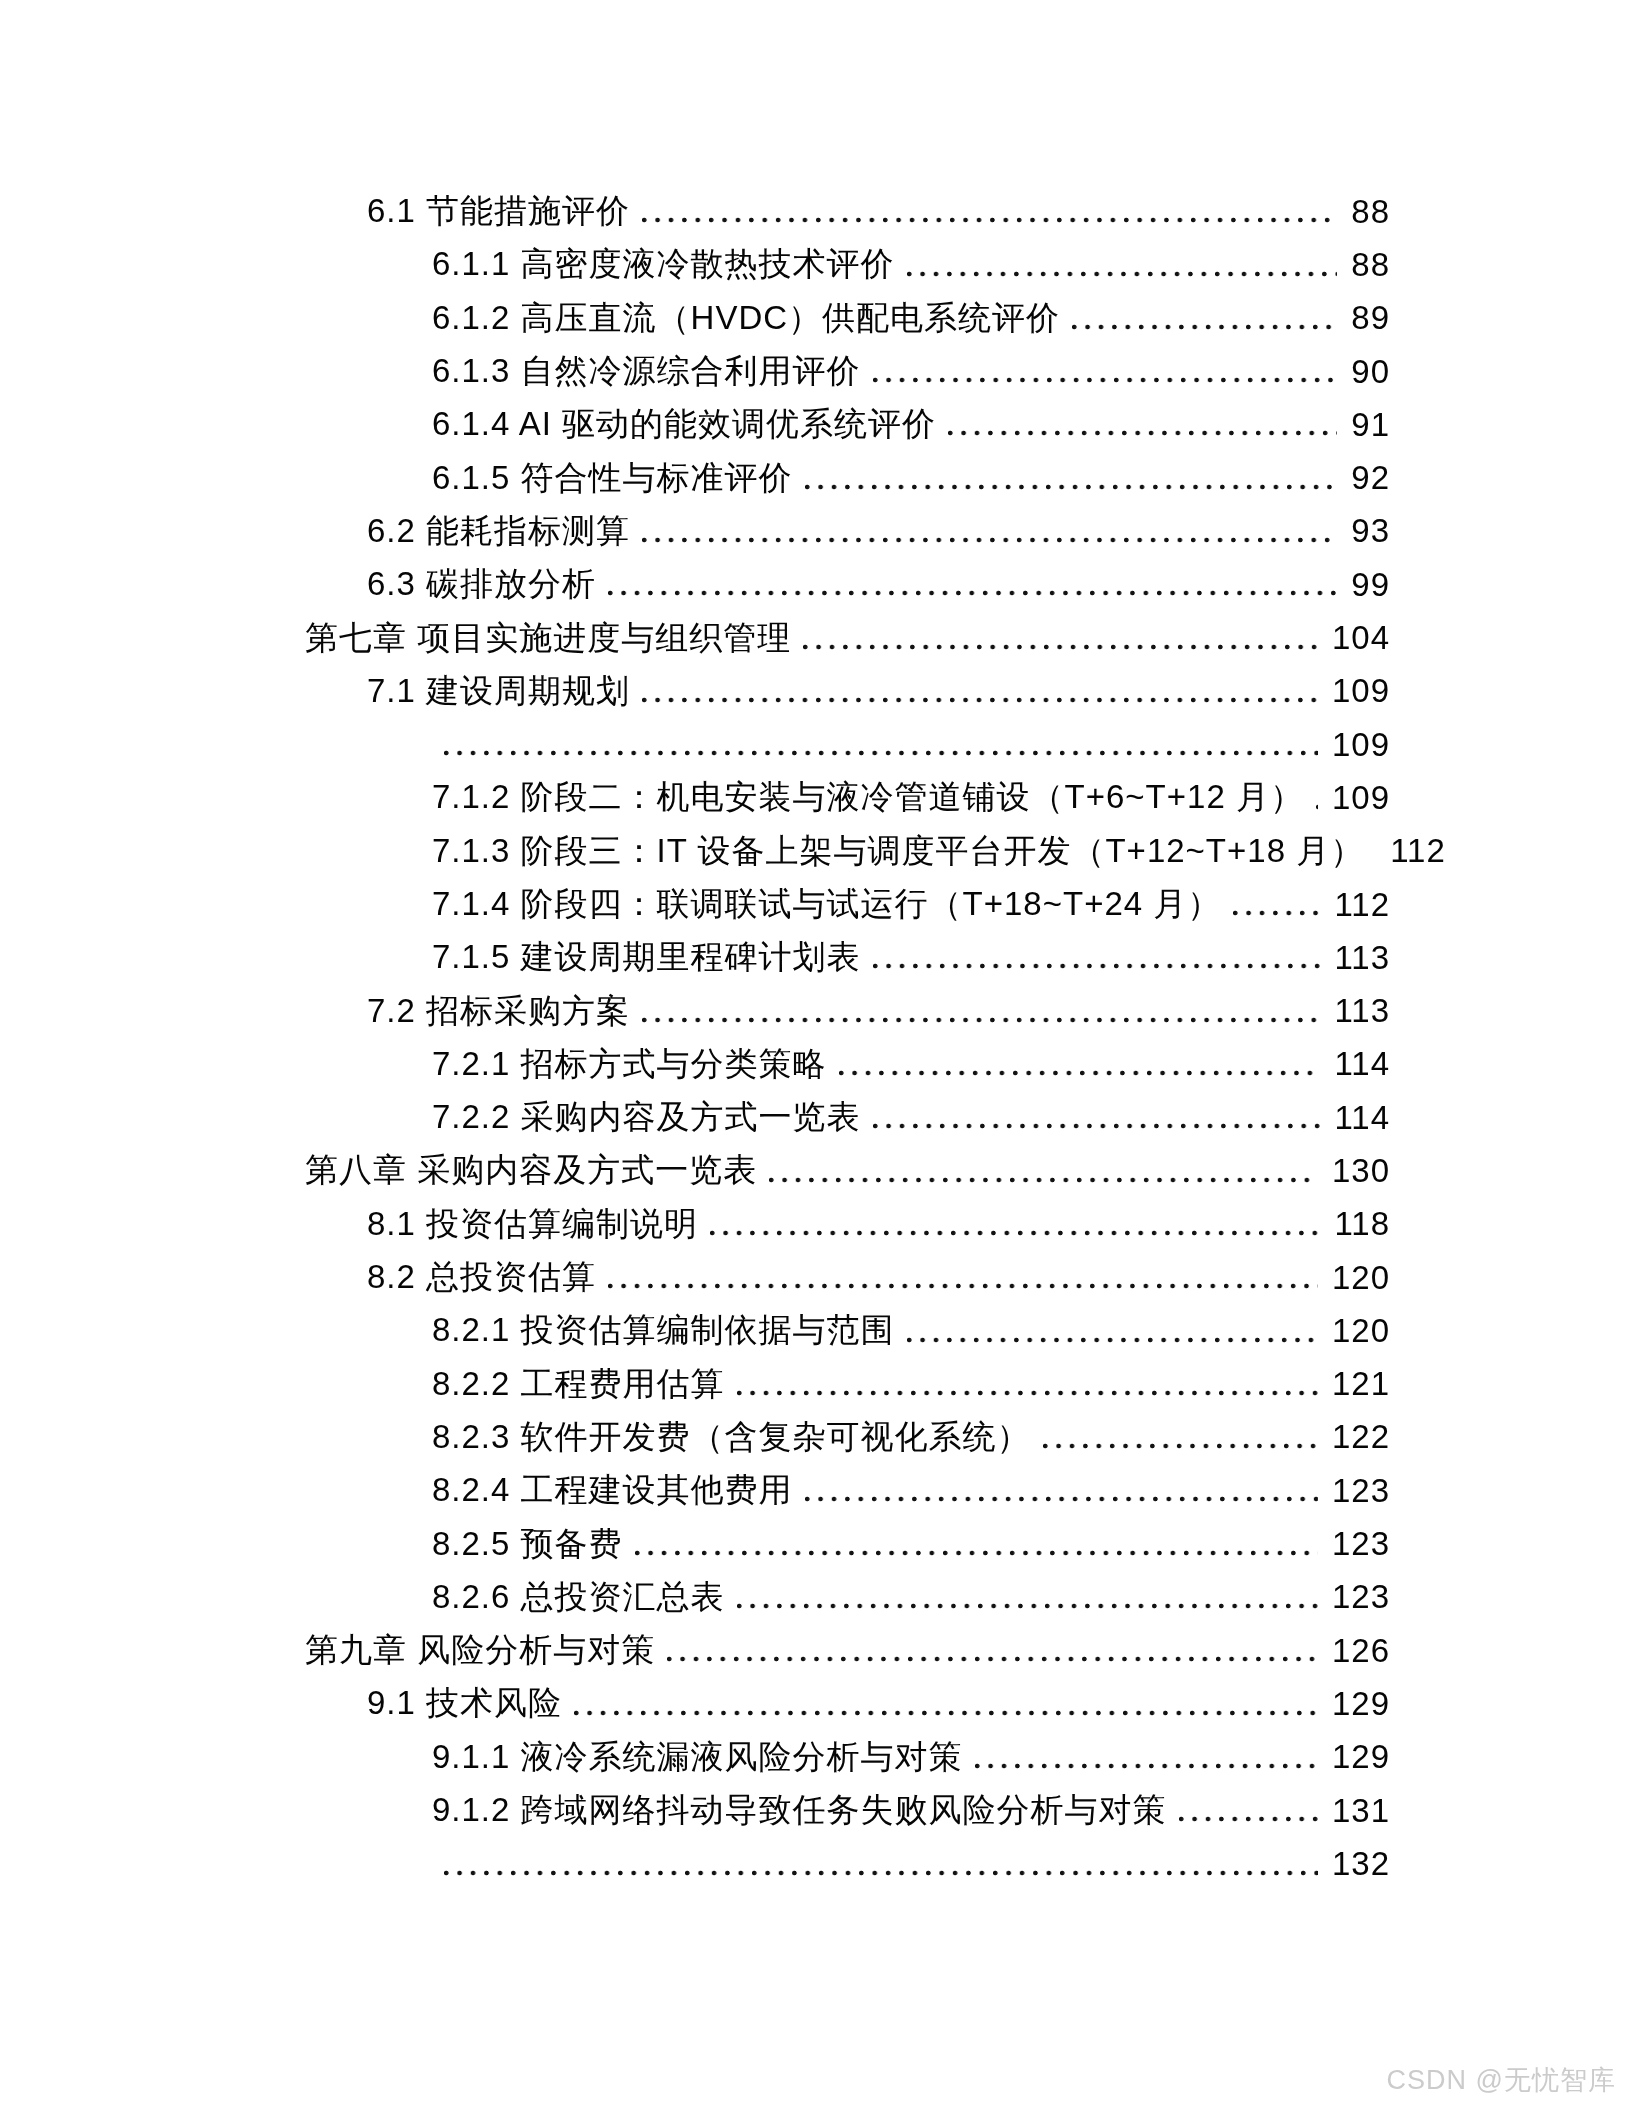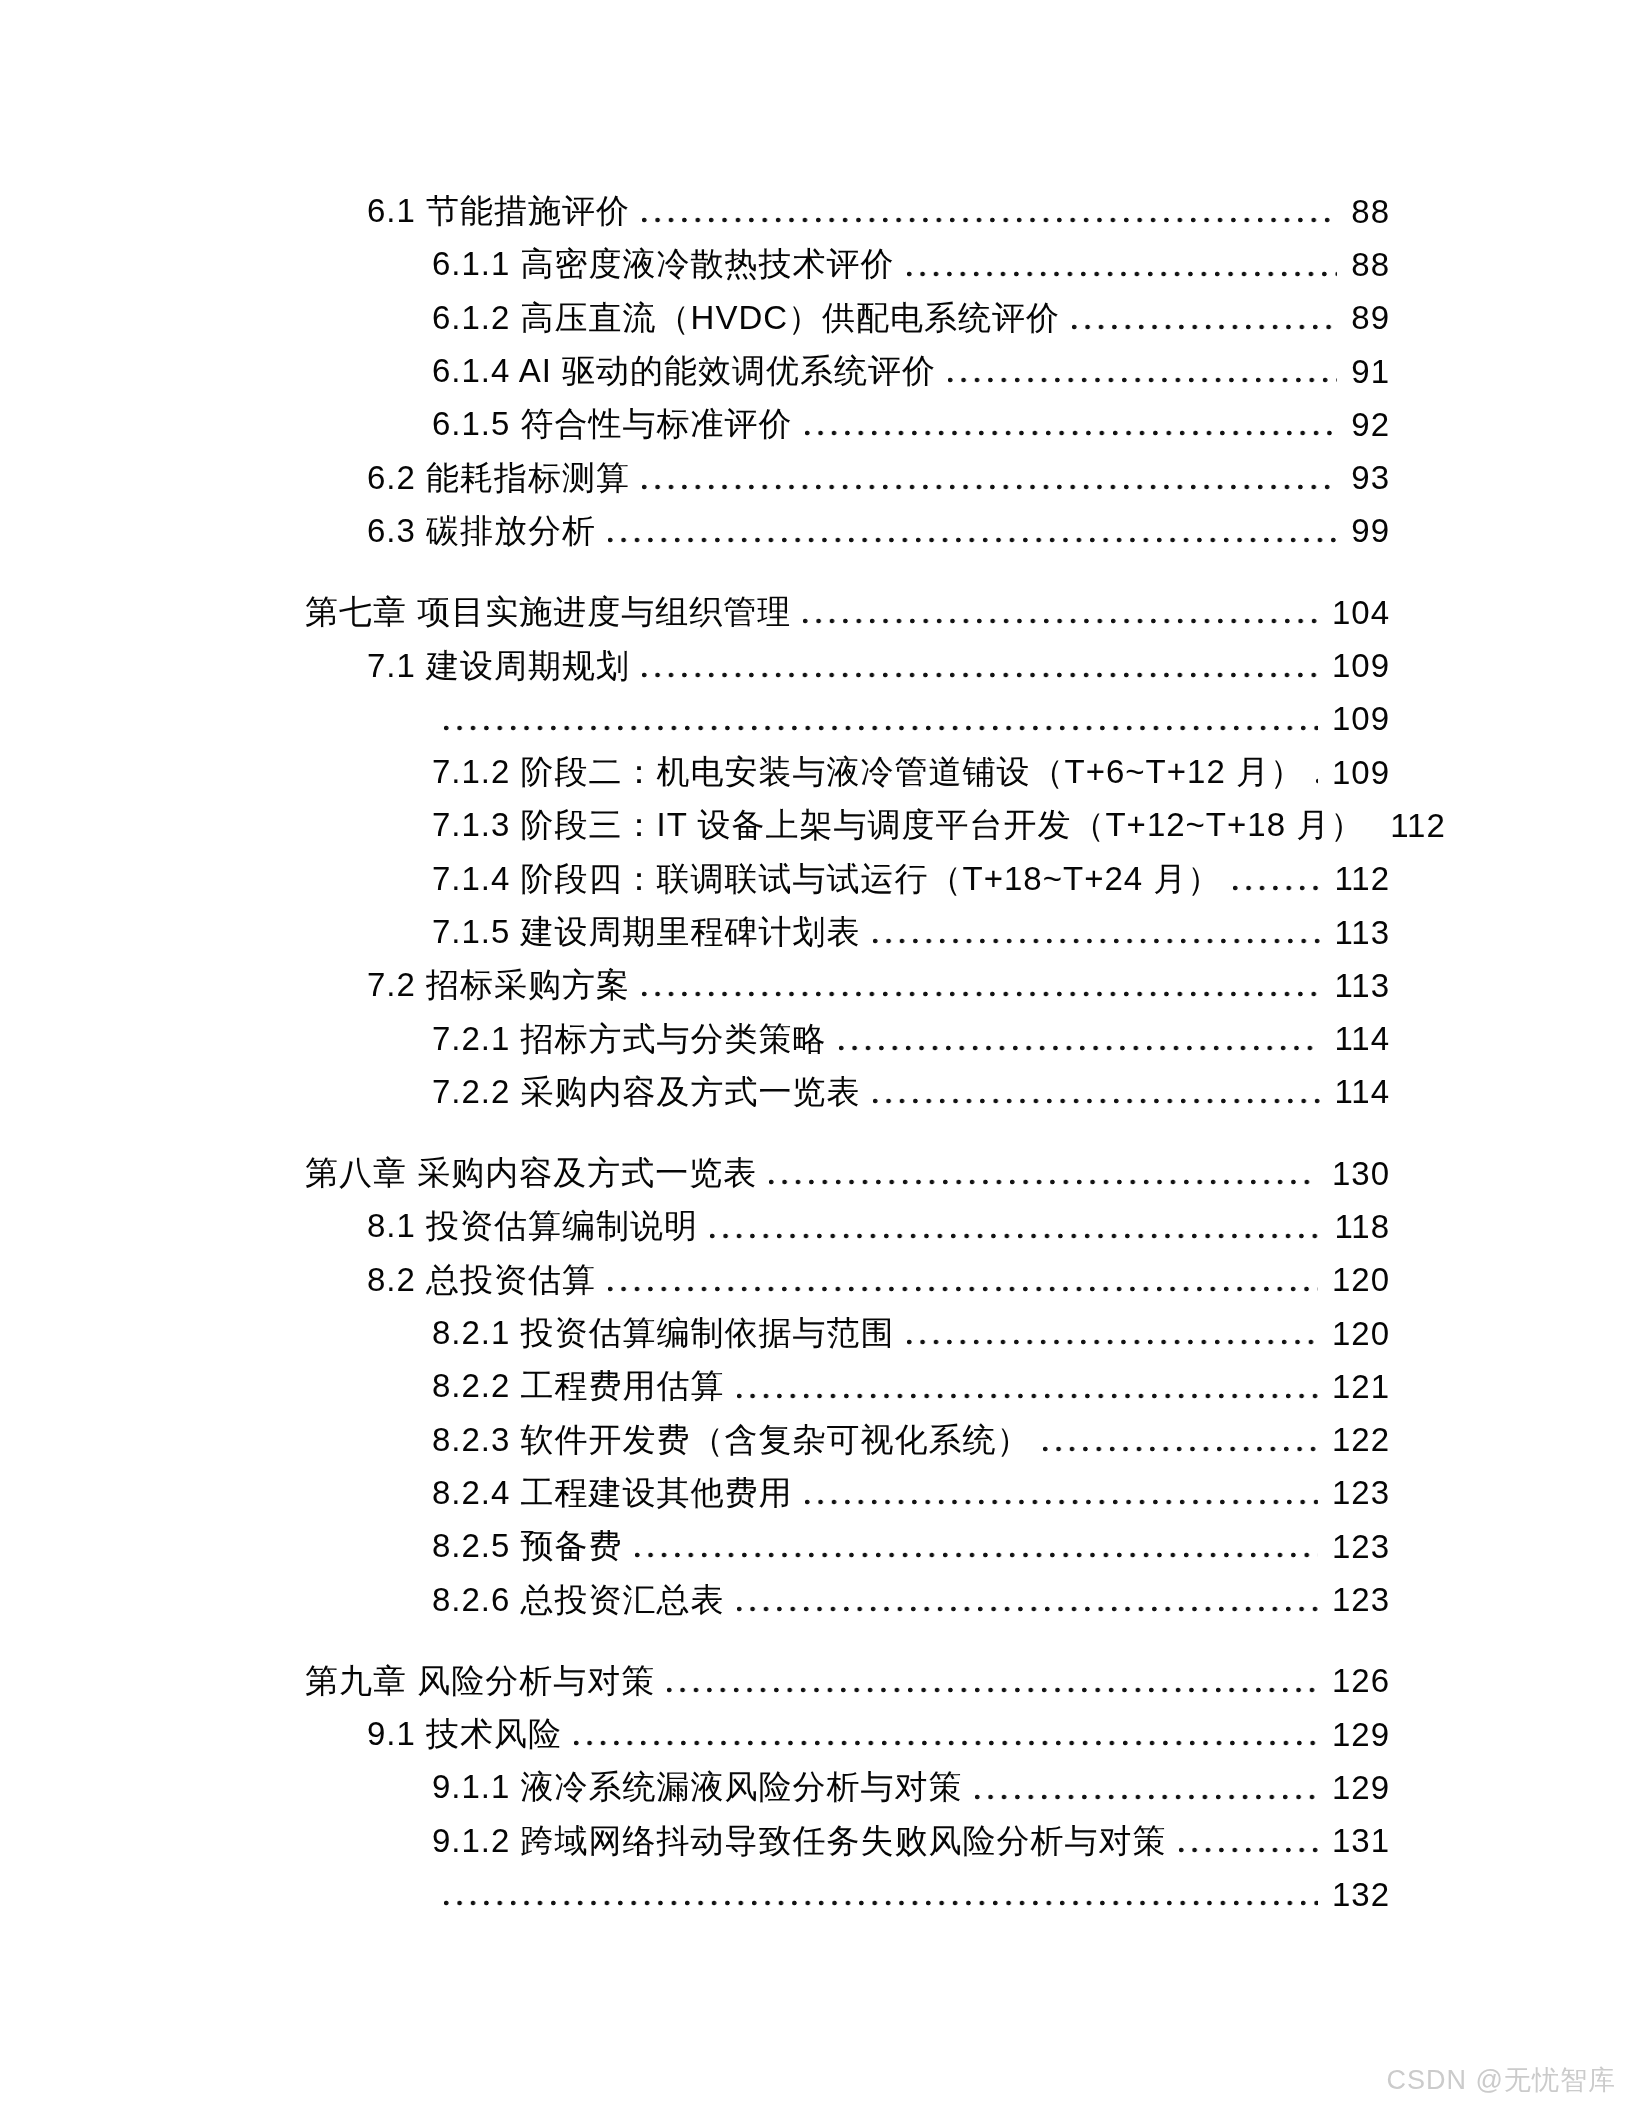--- a/index.html
+++ b/index.html
@@ -20,21 +20,21 @@
   }
   .row{
     display:flex;
     align-items:center;
     height:53.3px;
     font-size:33px;
     letter-spacing:1px;
     white-space:nowrap;
     color:#060606;
   }
-  .lv1{padding-left:0;margin-top:28px;}
+  .lv1{padding-left:0;}
   .lv2{padding-left:62px;}
   .lv3{padding-left:127px;}
   .lbl{flex:0 0 auto;}
   .leader{
     flex:1 1 auto;
     min-width:0;
     height:6px;
     align-self:flex-end;
     margin:0 14px 15px 12px;
     background-image:radial-gradient(circle at 2.2px 3px,#121212 1.9px,transparent 2.7px);
@@ -68,20 +68,25 @@
       <span class="lbl">6.1.1 高密度液冷散热技术评价</span>
       <span class="leader"></span>
       <span class="pg">88</span>
     </div>
     <div class="row lv3">
       <span class="lbl">6.1.2 高压直流（HVDC）供配电系统评价</span>
       <span class="leader"></span>
       <span class="pg">89</span>
     </div>
     <div class="row lv3">
+      <span class="lbl">6.1.3 自然冷源综合利用评价</span>
+      <span class="leader"></span>
+      <span class="pg">90</span>
+    </div>
+    <div class="row lv3">
       <span class="lbl">6.1.4 AI 驱动的能效调优系统评价</span>
       <span class="leader"></span>
       <span class="pg">91</span>
     </div>
     <div class="row lv3">
       <span class="lbl">6.1.5 符合性与标准评价</span>
       <span class="leader"></span>
       <span class="pg">92</span>
     </div>
     <div class="row lv2">

